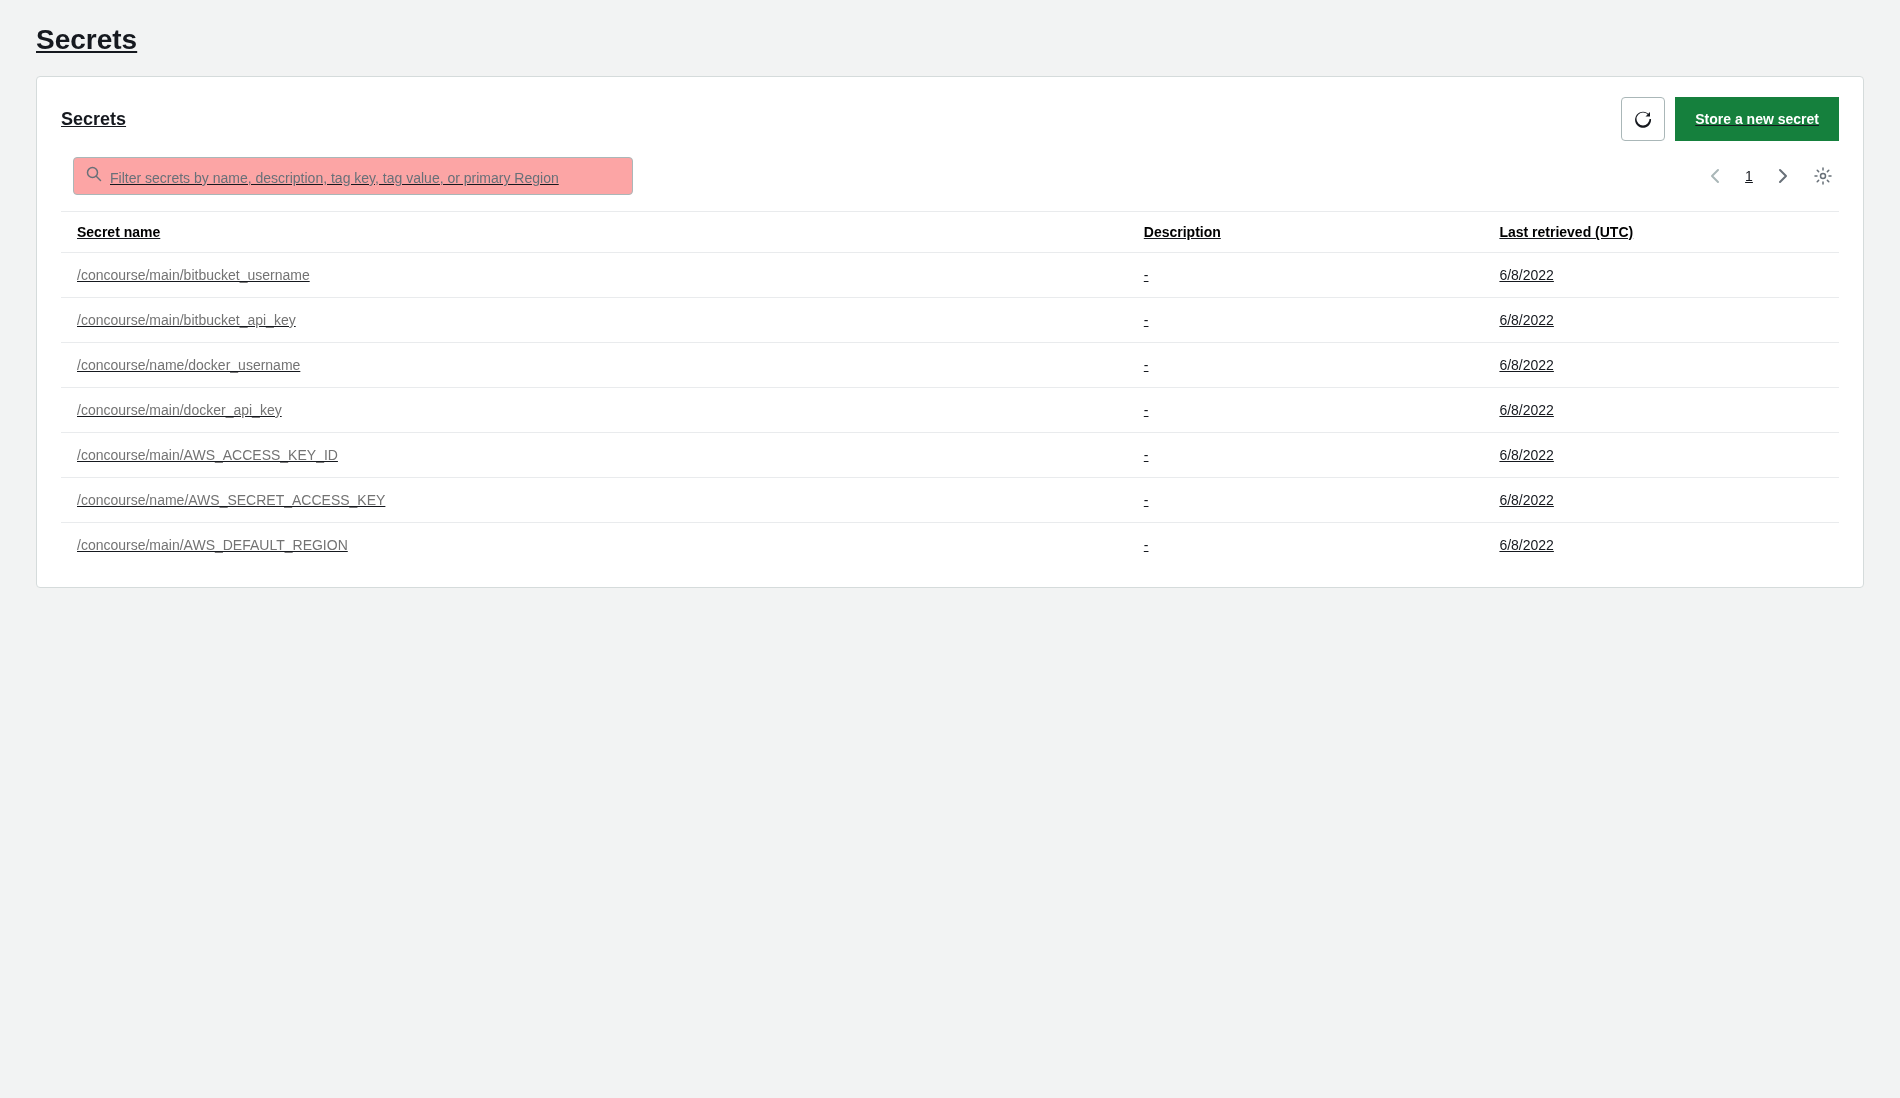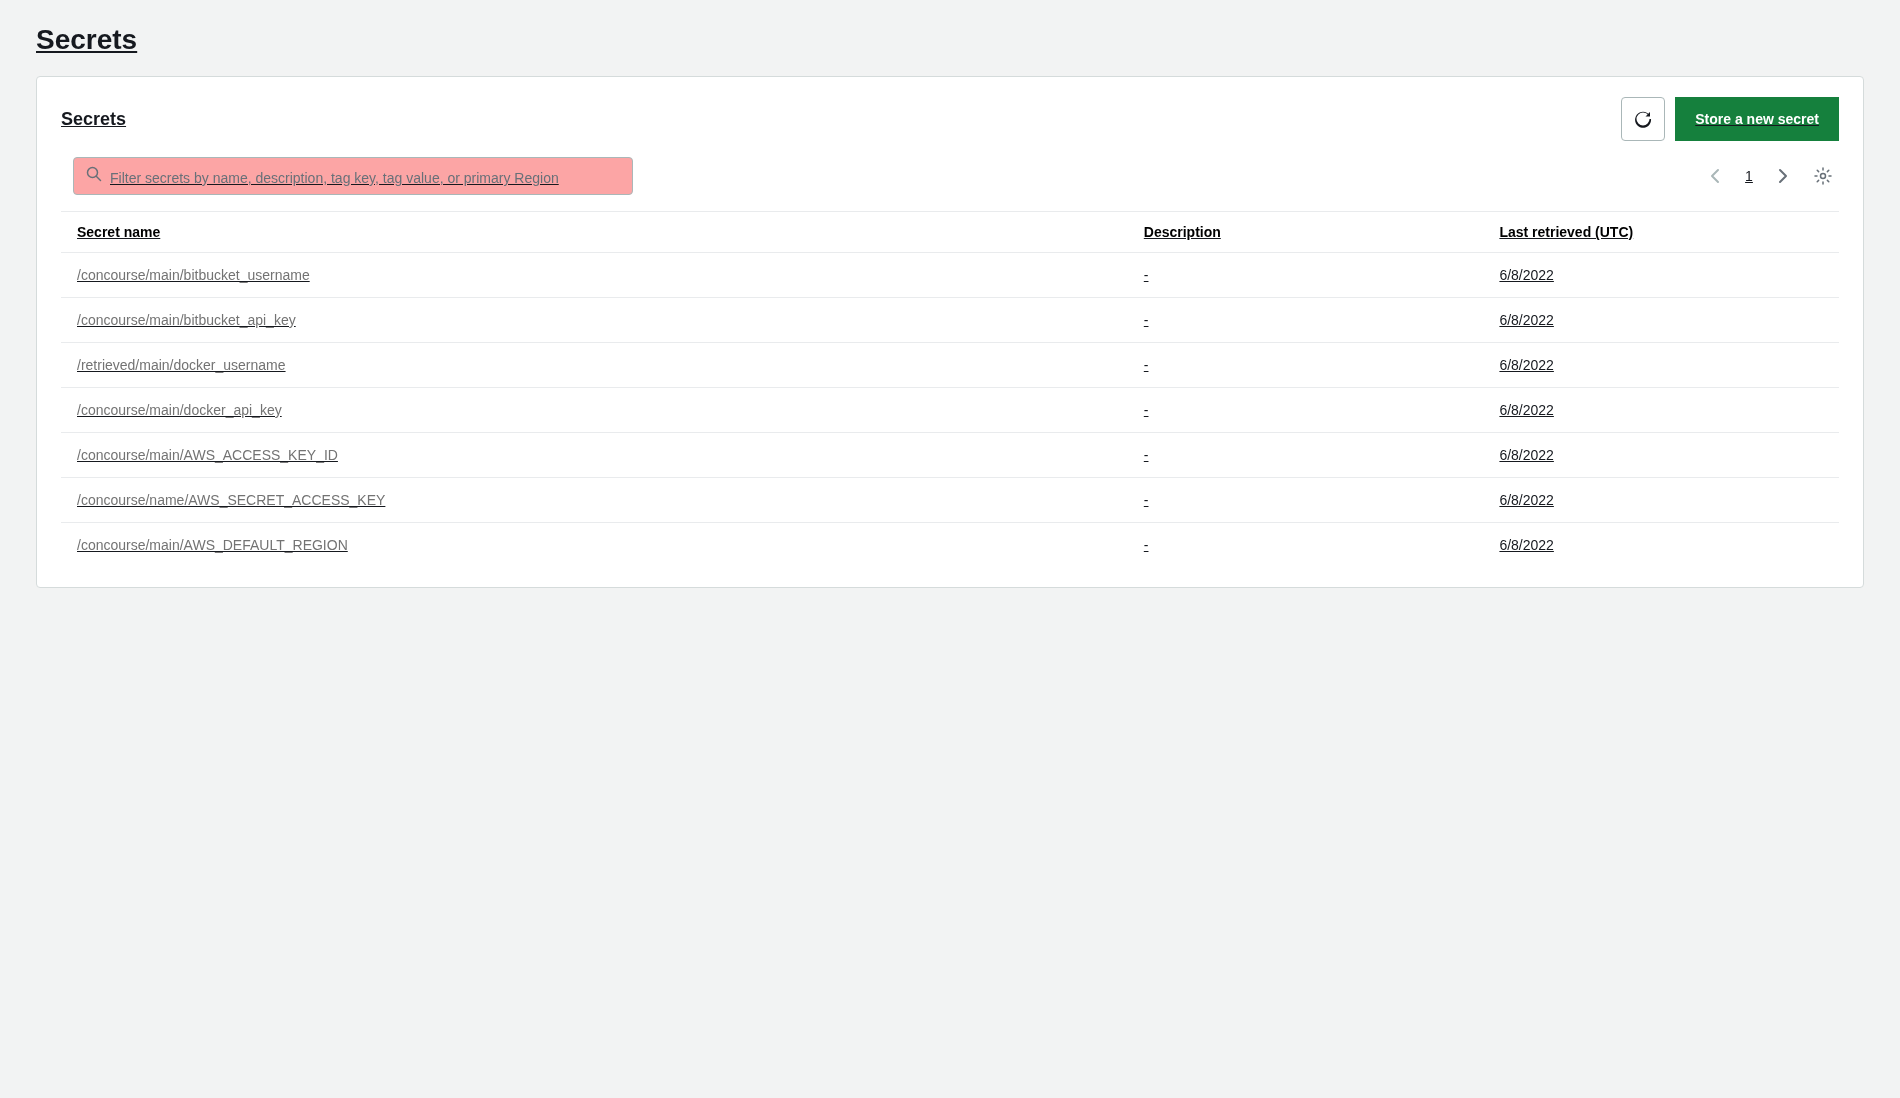--- a/index.html
+++ b/index.html
@@ -288,21 +288,21 @@
             <td><a class="secret-link">/concourse/main/bitbucket_username</a></td>
             <td class="description-dash">-</td>
             <td>6/8/2022</td>
           </tr>
           <tr>
             <td><a class="secret-link">/concourse/main/bitbucket_api_key</a></td>
             <td class="description-dash">-</td>
             <td>6/8/2022</td>
           </tr>
           <tr>
-            <td><a class="secret-link">/retrieved/main/docker_username</a></td>
+            <td><a class="secret-link">/concourse/name/docker_username</a></td>
             <td class="description-dash">-</td>
             <td>6/8/2022</td>
           </tr>
           <tr>
             <td><a class="secret-link">/concourse/main/docker_api_key</a></td>
             <td class="description-dash">-</td>
             <td>6/8/2022</td>
           </tr>
           <tr>
             <td><a class="secret-link">/concourse/main/AWS_ACCESS_KEY_ID</a></td>

